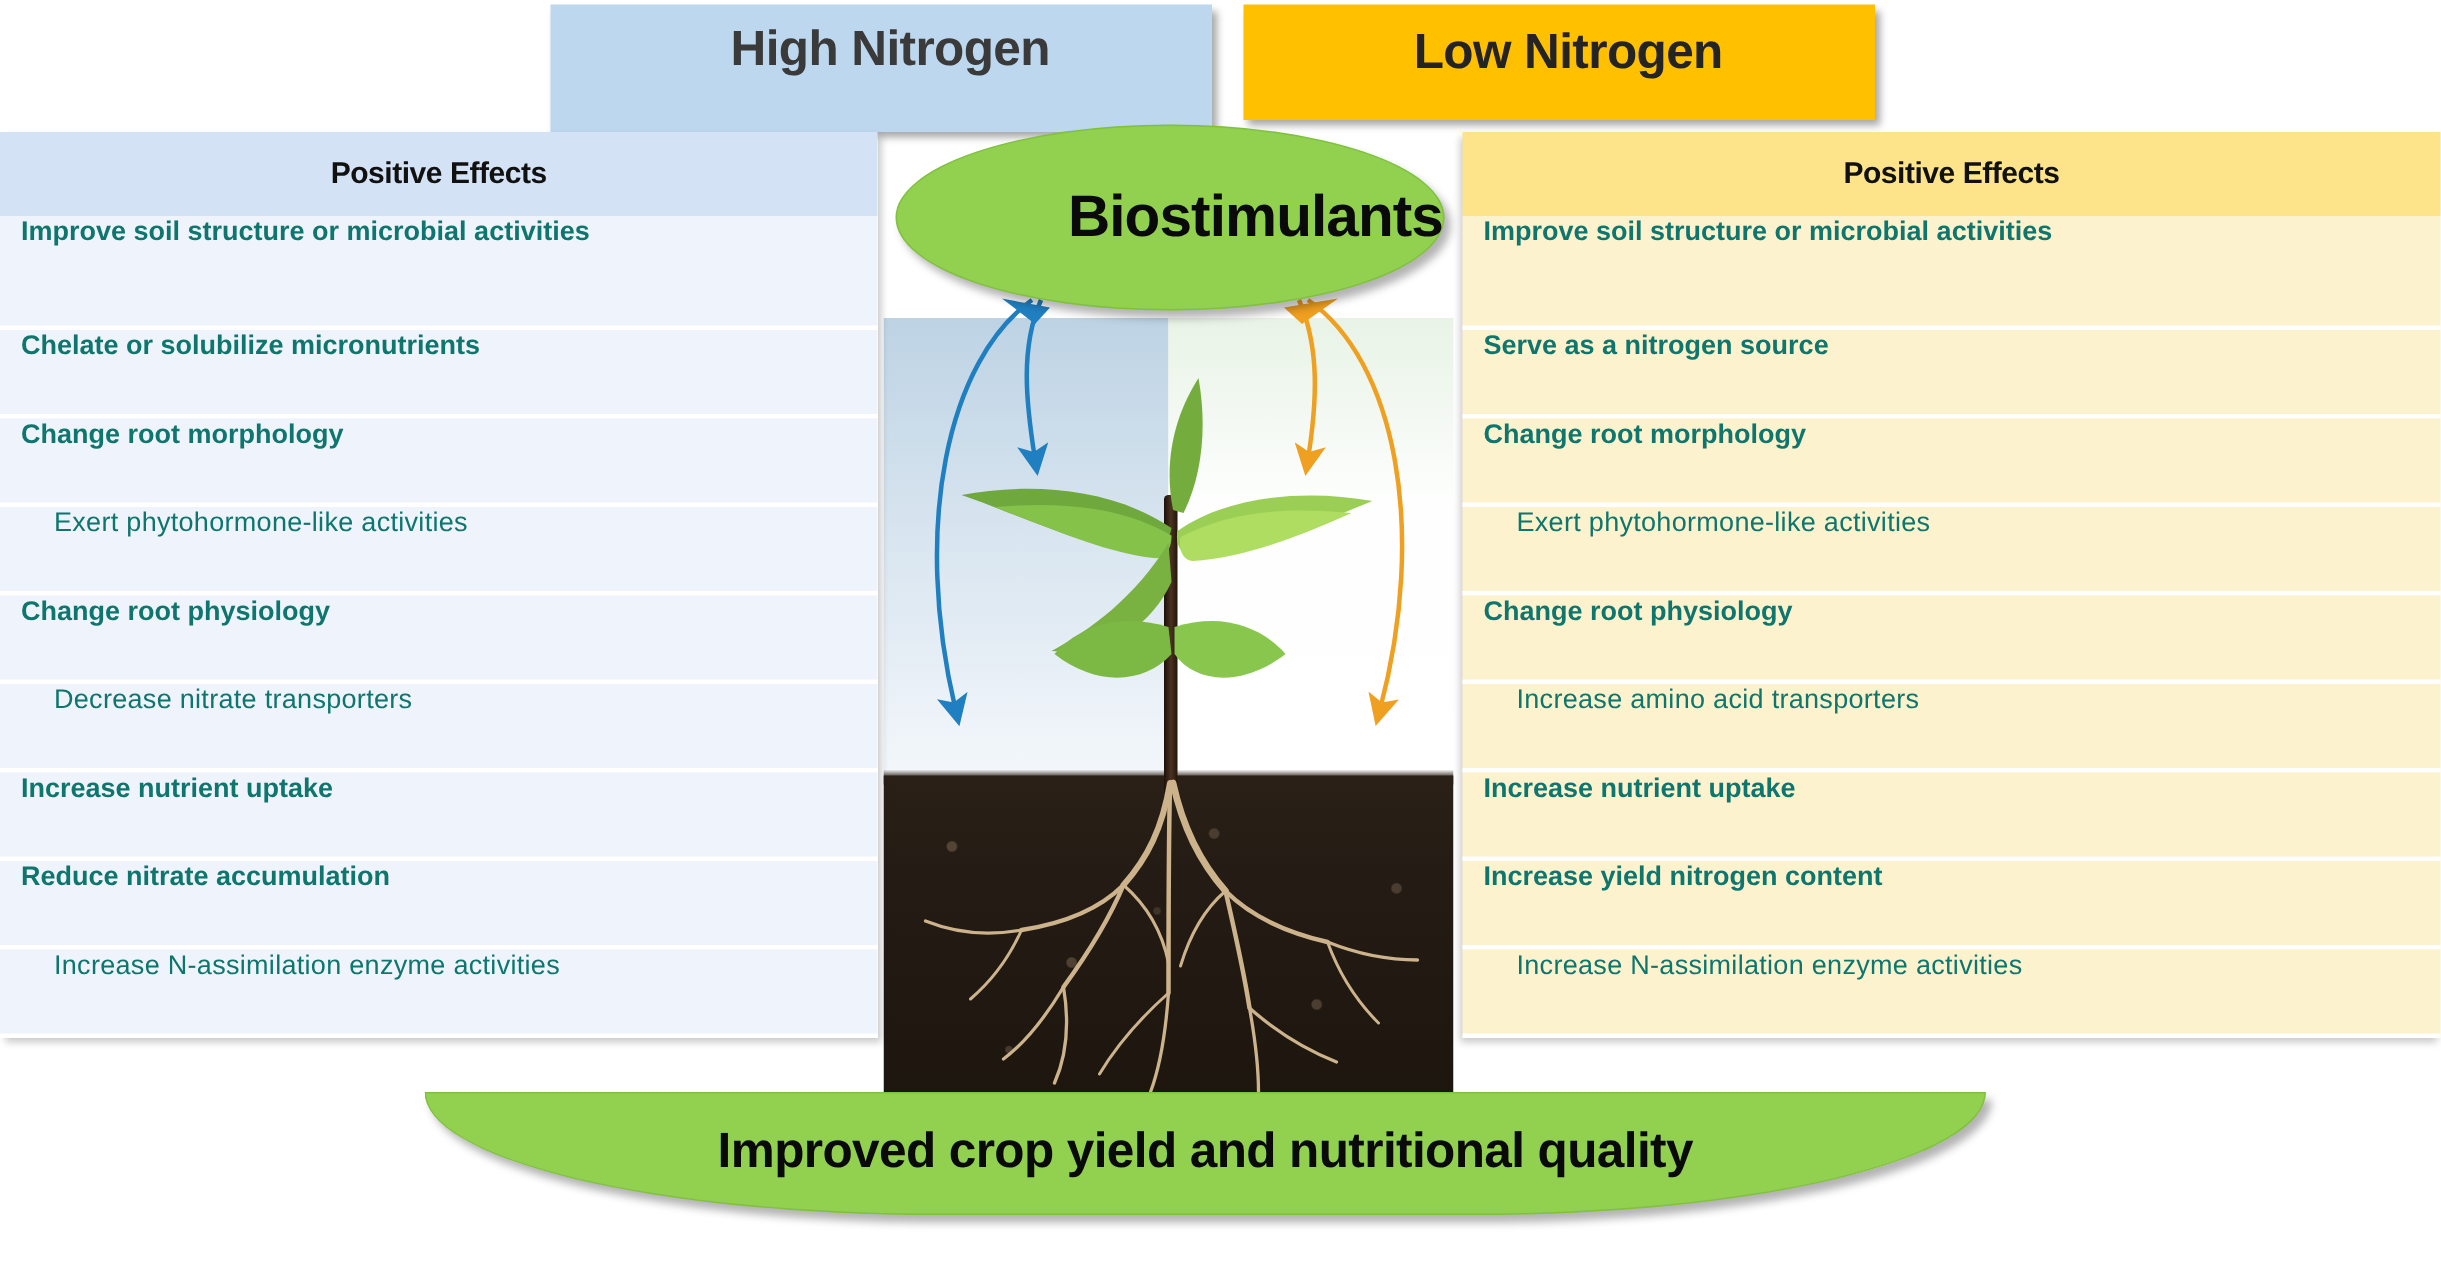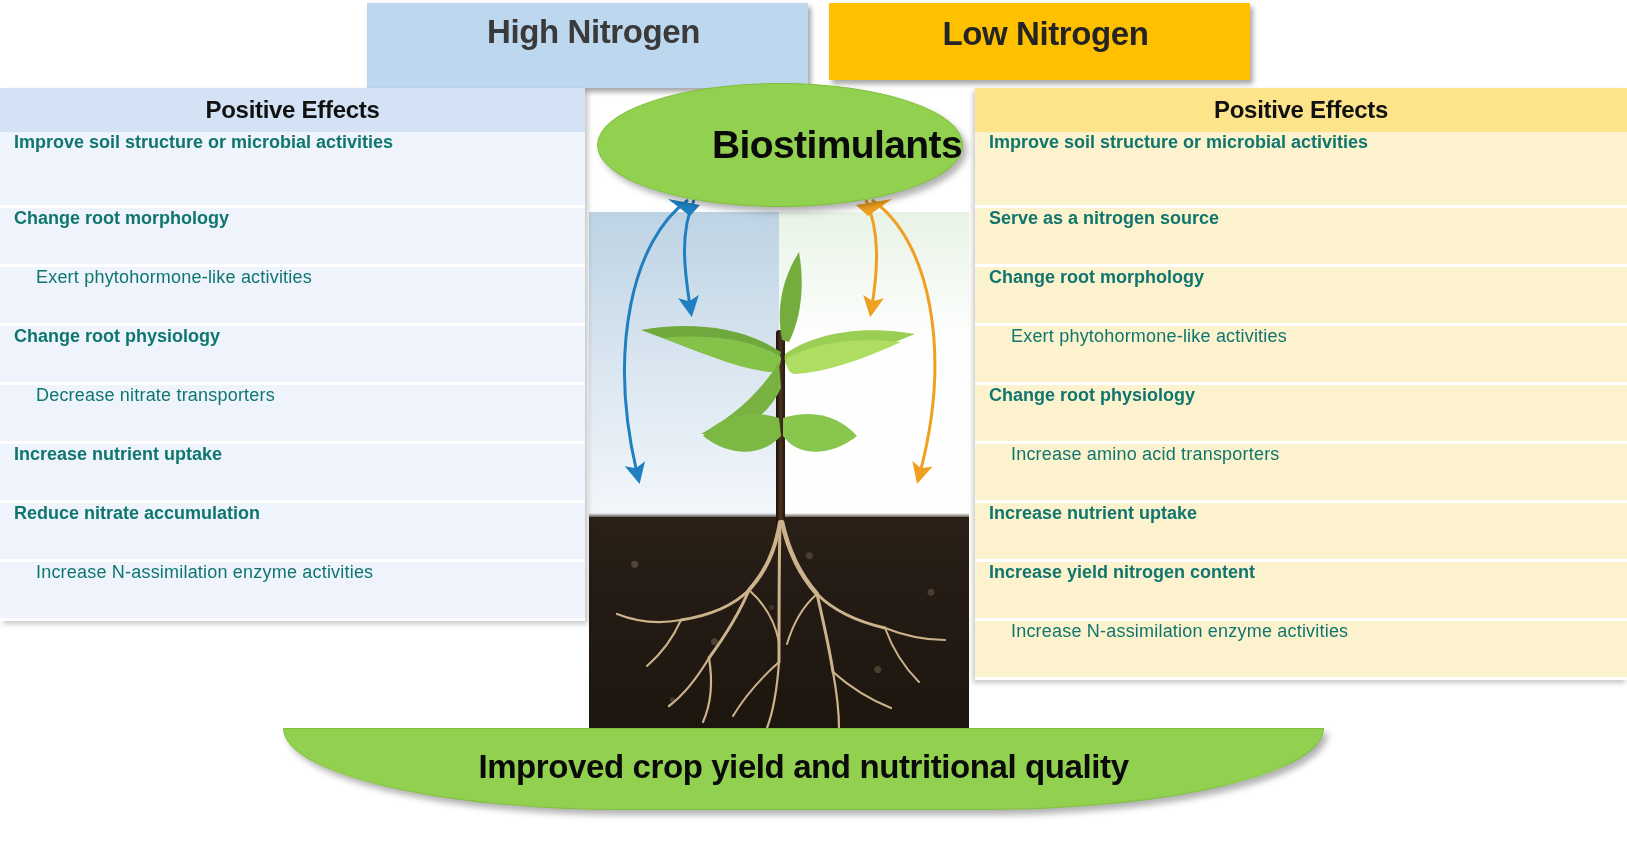--- a/index.html
+++ b/index.html
@@ -82,22 +82,22 @@
     display:flex;align-items:center;justify-content:flex-end;
     font-size:39px;font-weight:bold;color:#0a0a0a;
     letter-spacing:-0.6px;
   }
 
   
   .panel{position:absolute;top:88px;width:585px;}
   #panel-left{left:0px;}
   #panel-right{left:975px;width:652px;}
   .panel .phead{
-    height:44px;display:flex;align-items:center;justify-content:center;
-    font-size:24px;font-weight:bold;color:#111;
+    height:56px;display:flex;align-items:center;justify-content:center;
+    font-size:20px;font-weight:bold;color:#111;
     letter-spacing:-0.3px;
   }
   #panel-left .phead{background:#d3e2f5;}
   #panel-right .phead{background:#fde389;}
   .row{
     display:flex;align-items:flex-start;
     font-size:18px;color:#0f766e;
     padding:0 14px;box-sizing:border-box;
     line-height:1.2;
   }
@@ -220,20 +220,23 @@
   </div>
 
   <div class="panel" id="panel-left">
     <div class="phead">
       <span>Positive Effects</span>
     </div>
     <div class="row b tall">
         <span>Improve soil structure or microbial activities</span>
       </div>
     <div class="row b norm">
+        <span>Chelate or solubilize micronutrients</span>
+      </div>
+    <div class="row b norm">
         <span>Change root morphology</span>
       </div>
     <div class="row s norm">
         <span>Exert phytohormone-like  activities</span>
       </div>
     <div class="row b norm">
         <span>Change root physiology</span>
       </div>
     <div class="row s norm">
         <span>Decrease nitrate transporters</span>

